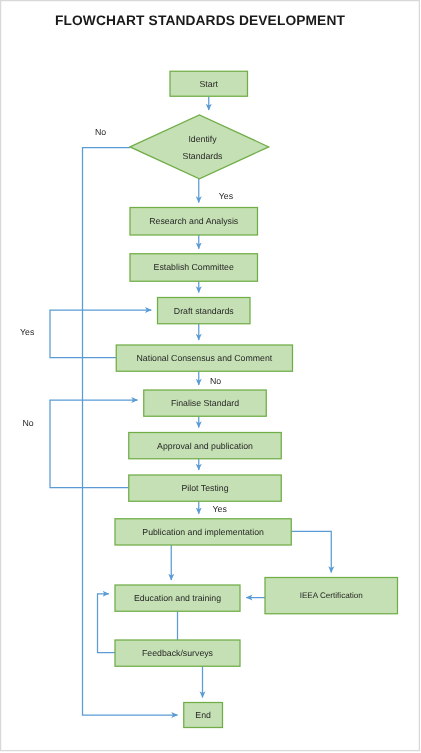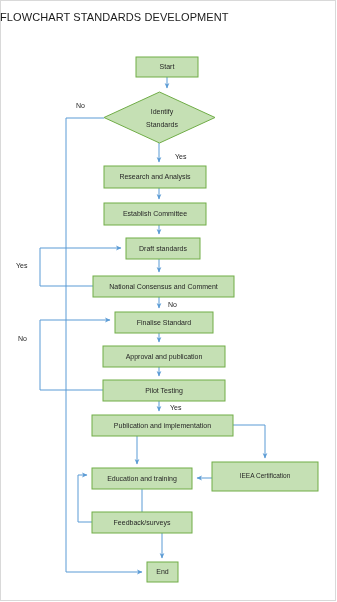--- a/index.html
+++ b/index.html
@@ -27,23 +27,23 @@
     height: 601px;
     border: 1px solid #d9d9d9;
     box-sizing: border-box;
     pointer-events: none;
   }
   .chart-title {
     position: absolute;
     left: 0;
     top: 11px;
     width: 276px;
-    text-align: left;
+    text-align: right;
     font-size: 11px;
-    font-weight: normal;
+    font-weight: bold;
     color: #1a1a1a;
     letter-spacing: 0.1px;
   }
   .node-label {
     font-family: "Liberation Sans", sans-serif;
     font-size: 7px;
     fill: #262626;
     text-anchor: middle;
     dominant-baseline: middle;
   }

